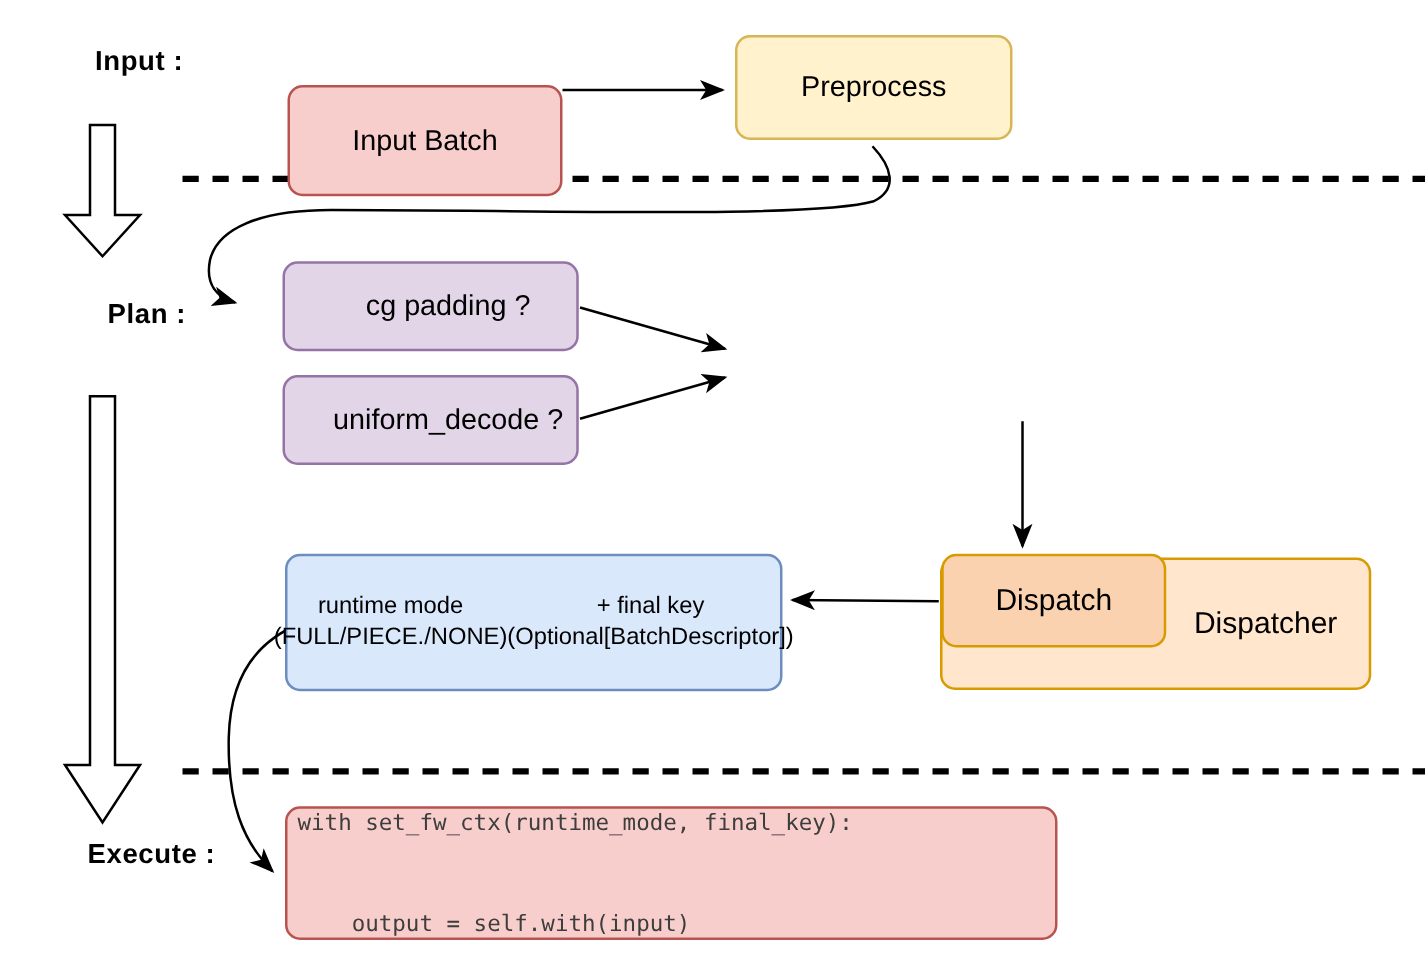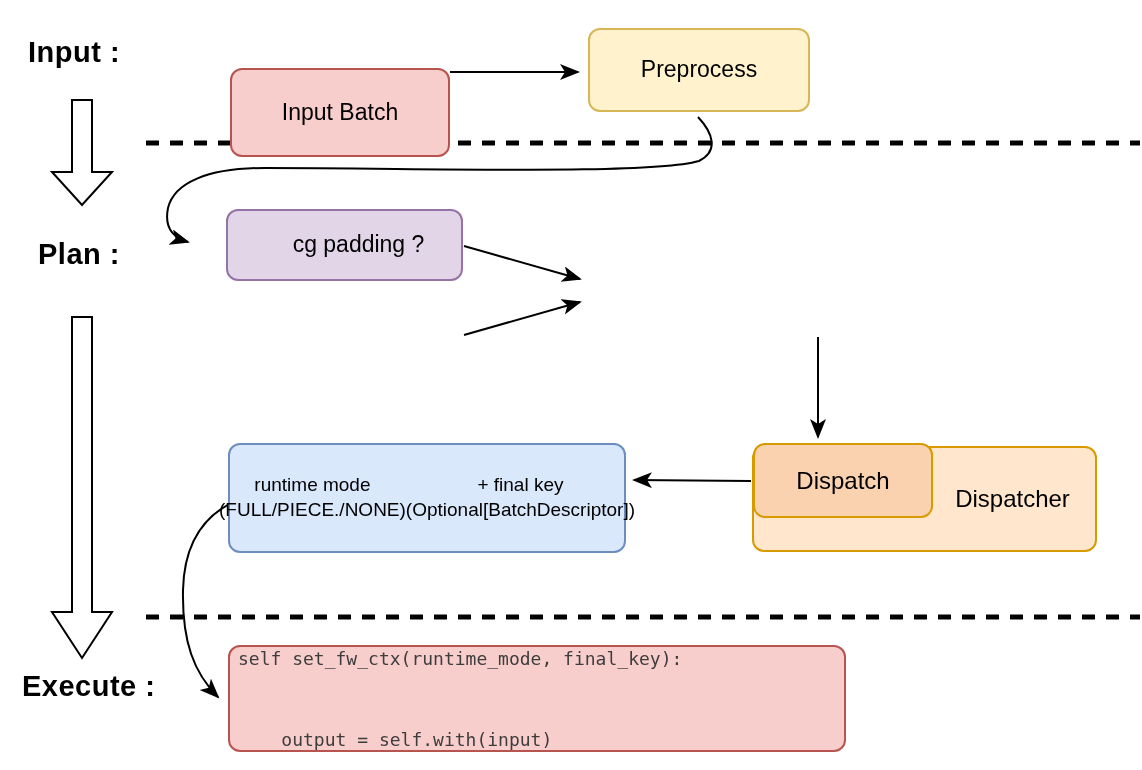--- a/index.html
+++ b/index.html
@@ -22,22 +22,22 @@
     color:var(--ink); line-height:1.3;
   }
   .node.red{background:var(--red-fill); border-color:var(--red-stroke);}
   .node.yellow{background:var(--yellow-fill); border-color:var(--yellow-stroke);}
   .node.purple{background:var(--purple-fill); border-color:var(--purple-stroke);padding-left:28px;}
   .node.green{background:var(--green-fill); border-color:var(--green-stroke);}
   .node.blue{background:var(--blue-fill); border-color:var(--blue-stroke);}
   .node.orange-outer{background:var(--orange-outer-fill); border-color:var(--orange-stroke); justify-content:flex-end;}
   .node.orange-inner{background:var(--orange-inner-fill); border-color:var(--orange-stroke);}
   .section-label{
-    position:absolute; font-weight:bold; font-size:29px; color:var(--ink);
-    white-space:nowrap; letter-spacing:0.5px;
+    position:absolute; font-weight:bold; font-size:22px; color:var(--ink);
+    white-space:nowrap; letter-spacing:0.5px;margin-left:48px;
   }
   #edges{position:absolute; left:0; top:0; width:1142px; height:770px; pointer-events:none;}
   .box-input-batch{left:230px; top:28px; width:220px; height:89px; font-size:23px;margin-top:40px;}
   .box-preprocess{left:588px; top:28px; width:222px; height:84px; font-size:23px;}
   .box-cg-padding{left:226px; top:209px; width:237px; height:72px; font-size:23px;}
   .box-uniform-decode{left:226px; top:300px; width:237px; height:72px; font-size:23px;}
   .box-init-key{left:588px; top:228px; width:507px; height:108px; font-size:20px; flex-direction:column;}
   .box-runtime{left:228px; top:443px; width:398px; height:110px; font-size:19px; flex-direction:row;}
   .box-cudagraph{left:752px; top:446px; width:345px; height:106px; font-size:24px;}
   .cudagraph-text{width:165px; text-align:center; line-height:1.35;}
@@ -88,37 +88,40 @@
   </div>
 
   <div class="node yellow box-preprocess">
     <span>Preprocess</span>
   </div>
 
   <div class="node purple box-cg-padding">
     <span>cg padding ?</span>
   </div>
 
+  <div class="node purple box-uniform-decode">
+    <span>uniform_decode ?</span>
+  </div>
 
 
   <div class="node blue box-runtime">
     <span>runtime mode (FULL/PIECE./NONE)</span>
     <span>+ final key (Optional[BatchDescriptor])</span>
   </div>
 
   <div class="node orange-outer box-cudagraph">
     <div class="cudagraph-text">
       <div>Dispatcher</div>
     </div>
   </div>
 
   <div class="node orange-inner box-dispatch">
     <span>Dispatch</span>
   </div>
 
   <div class="node red box-code">
     <div class="code-lines">
-      <div>self set_fw_ctx(runtime_mode, final_key):</div>
+      <div>with set_fw_ctx(runtime_mode, final_key):</div>
       <div>    output = self.with(input)</div>
     </div>
   </div>
 
 </div>
 
 </body></html>

